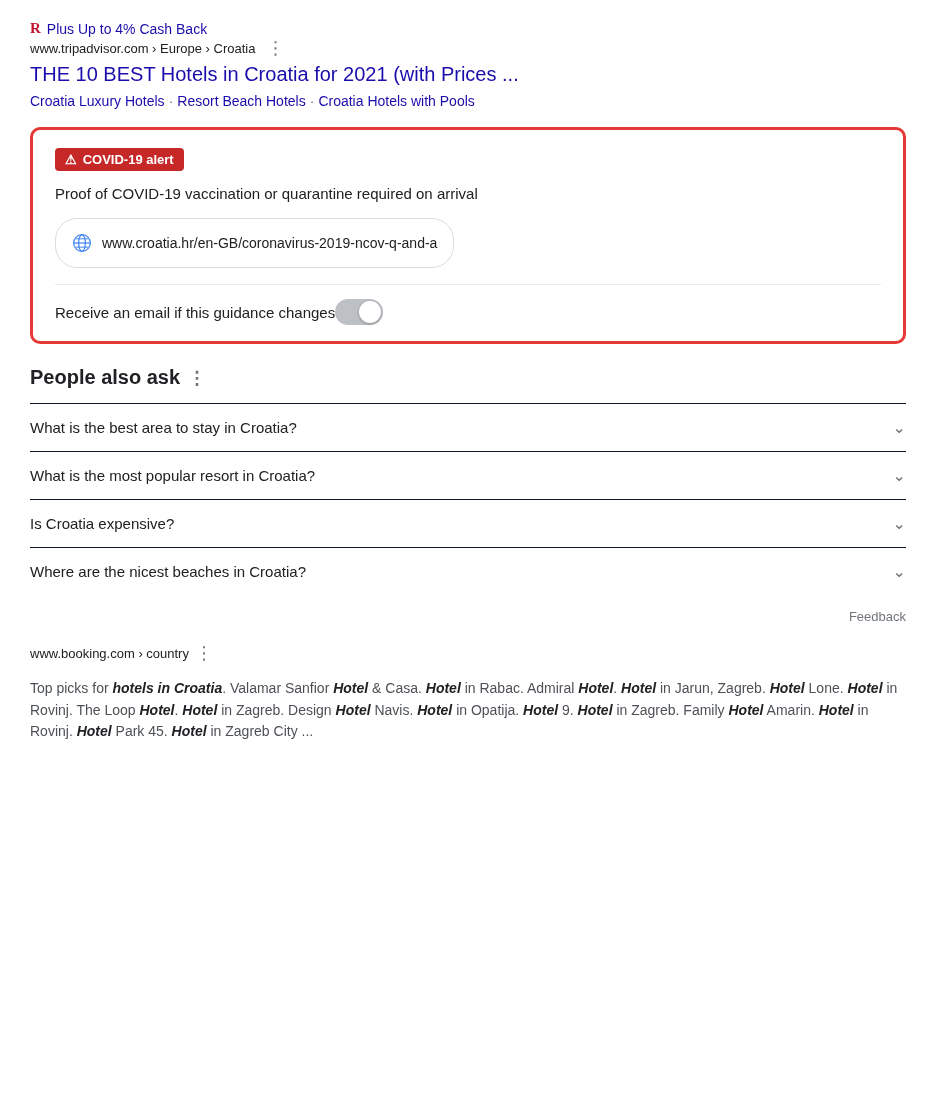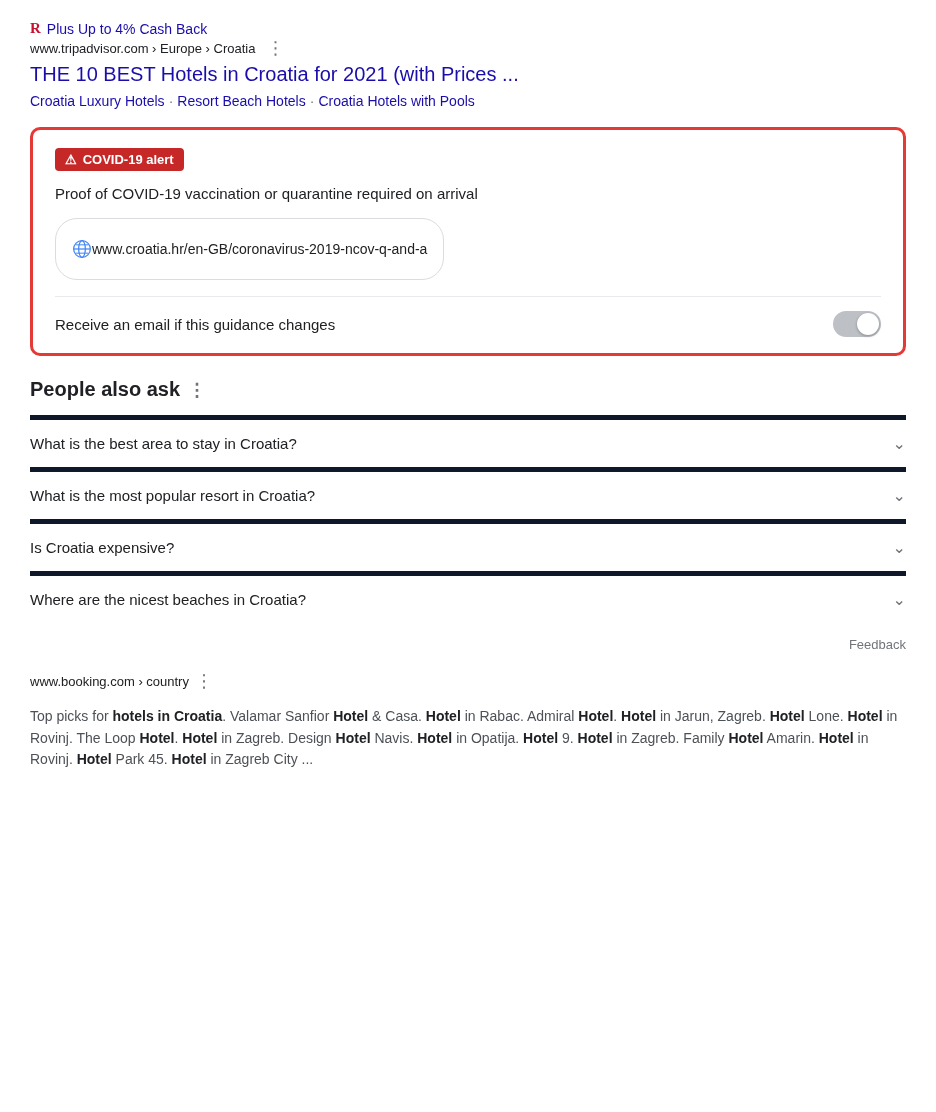--- a/index.html
+++ b/index.html
@@ -102,41 +102,42 @@
     }
     .covid-desc {
       font-size: 15px;
       color: #202124;
       margin-bottom: 14px;
       line-height: 1.4;
     }
     .covid-url-pill {
       display: inline-flex;
       align-items: center;
+      gap: 10px;
       border: 1px solid #dadce0;
       border-radius: 22px;
-      padding: 20px 16px;
+      padding: 14px 16px;
       font-size: 14px;
       color: #202124;
       cursor: pointer;
       margin-bottom: 16px;
     }
     .globe-icon {
       width: 20px;
       height: 20px;
     }
     .covid-divider {
       border: none;
       border-top: 1px solid #e8eaed;
       margin-bottom: 14px;
     }
     .covid-email-row {
       display: flex;
       align-items: center;
-      justify-content: space-between;
+      justify-content: flex-start;
     }
     .covid-email-text {
       font-size: 15px;
       color: #202124;
     }
     .toggle {
       width: 48px;
       height: 26px;
       background: #bdc1c6;
       border-radius: 13px;
@@ -159,21 +160,21 @@
     .paa-header {
       display: flex;
       align-items: center;
       gap: 8px;
       font-size: 20px;
       font-weight: bold;
       color: #202124;
       margin-bottom: 14px;
     }
     .paa-item {
-      border-top: 5px solid #0f172a;
+      border-top: 1px solid #0f172a;
       display: flex;
       align-items: center;
       justify-content: space-between;
       padding: 14px 0;
       cursor: pointer;
     }
     .paa-item:last-of-type { border-bottom: 1px solid #e8eaed; }
     .paa-question {
       font-size: 15px;
       color: #202124;
@@ -206,21 +207,21 @@
       font-weight: normal;
       margin-bottom: 6px;
       cursor: pointer;
       display: block;
     }
     .booking-snippet {
       color: #4d5156;
       font-size: 14px;
       line-height: 1.55;
     }
-    .booking-snippet strong { color: #202124; font-weight: bold; }
+    .booking-snippet strong { color: #202124; font-weight: bold; font-style: italic; }
   </style>
 </head>
 <body>
 
 <div class="result-block">
   <div class="cashback-line">
     <span class="cashback-r">R</span>
     <span class="cashback-text">Plus Up to 4% Cash Back</span>
   </div>
   <div class="url-line">

